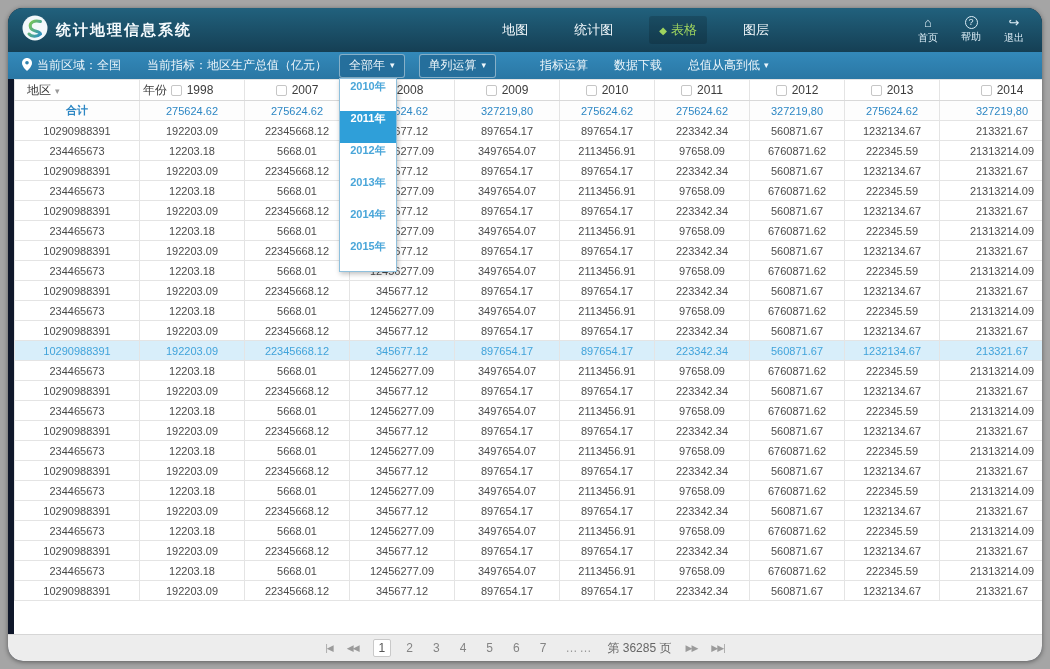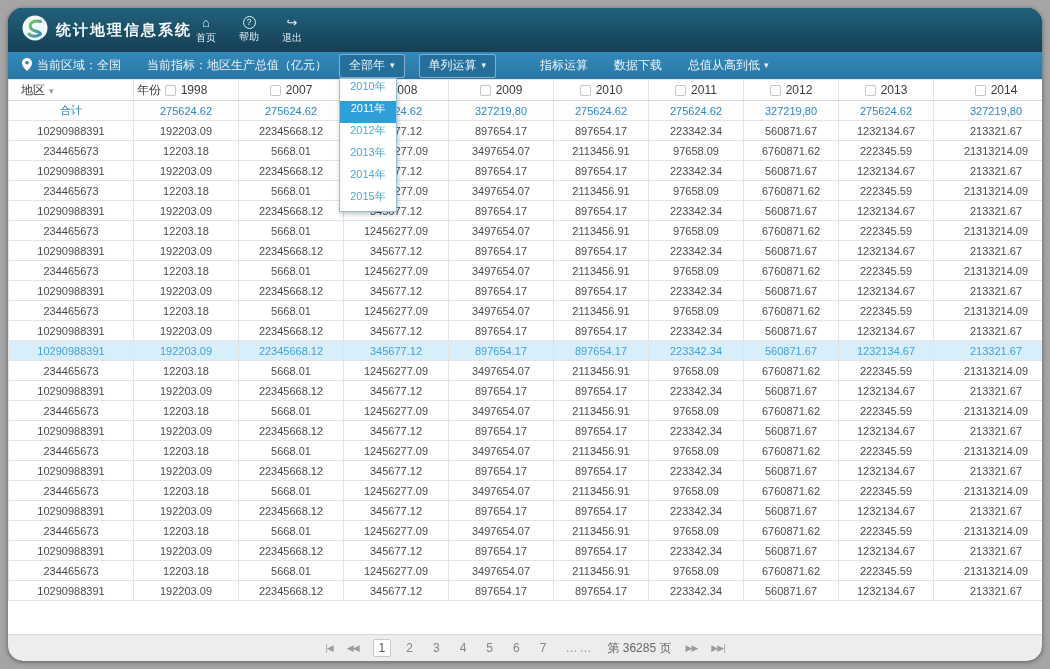--- a/index.html
+++ b/index.html
@@ -31,37 +31,37 @@
   .tb-btn{background:#256f9c;border:1px solid rgba(255,255,255,.45);color:#f0f8fc;border-radius:3px;
     padding:2px 9px 3px;font-size:12px;display:inline-flex;align-items:center;gap:5px;font-family:inherit;cursor:pointer;}
   .btn-gap{margin-right:44px;}
   .tb-link{font-size:12px;color:#eef6fb;cursor:pointer;margin-right:26px;display:inline-flex;align-items:center;gap:4px;}
   .tb-link.last{margin-right:6px;}
   .caret{font-size:9px;line-height:1;}
 
   
   .dropdown{position:absolute;left:0;top:24px;width:58px;background:#fff;border:1px solid #8fc0dc;
     box-shadow:1px 2px 5px rgba(0,0,0,.25);z-index:50;}
-  .dd-item{height:22px;line-height:15px;font-size:11px;color:#4aa6d9;text-align:center;cursor:pointer;white-space:nowrap;}
+  .dd-item{height:32px;line-height:15px;font-size:11px;color:#4aa6d9;text-align:center;cursor:pointer;white-space:nowrap;font-weight:bold;}
   .dd-item.selected{background:#2f9fd9;color:#fff;}
 
   
-  .table-area{flex:1;overflow:hidden;background:#fff;position:relative;}
+  .table-area{flex:1;overflow:hidden;background:#fff;position:relative;margin-left:6px;}
   table{width:100%;border-collapse:collapse;table-layout:fixed;}
   th,td{border:1px solid #e4e4e4;font-size:11px;text-align:center;height:20px;padding:0 2px;
     color:#4b4b4b;white-space:nowrap;overflow:hidden;}
   th{font-weight:normal;font-size:12px;color:#3c3c3c;height:21px;border-bottom:1px solid #d9d9d9;background:#fff;}
   .region-th{text-align:left;padding-left:12px;color:#333;cursor:pointer;}
   .region-th .caret{color:#999;margin-left:4px;}
   .first-year{position:relative;}
   .year-row-label{position:absolute;left:3px;top:50%;transform:translateY(-50%);font-size:12px;color:#3c3c3c;}
   .cb{display:inline-block;width:11px;height:11px;border:1px solid #c6c6c6;background:#fff;border-radius:2px;
     margin-right:5px;vertical-align:-2px;}
   .total-row td{color:#2d87c4;background:#fdfdfd;}
-  .total-row td:first-child{font-weight:normal;}
+  .total-row td:first-child{font-weight:bold;}
   tr.hl{background:#d8eefa;}
   tr.hl td{color:#41a3da;}
 
   
   .pager{height:27px;flex:0 0 27px;background:#ededed;border-top:1px solid #d6d6d6;border-radius:0 0 6px 6px;
     display:flex;align-items:center;justify-content:center;gap:14px;font-size:12px;color:#8a8a8a;}
   .pg-icon{font-size:9px;color:#9b9b9b;cursor:pointer;letter-spacing:-1px;}
   .pg-nums{display:inline-flex;gap:10px;align-items:center;}
   .page-num{font-size:12px;color:#848484;padding:1px 5px;cursor:pointer;}
   .page-num.current{background:#fff;border:1px solid #c9c9c9;border-radius:2px;color:#555;}
@@ -82,20 +82,35 @@
             <stop offset="0" stop-color="#7ec94f"></stop>
                 <stop offset="1" stop-color="#2b8fc4"></stop>
           </linearGradient>
             </defs>
           <circle cx="13" cy="13" r="12.5" fill="#f2f8fb"></circle>
           <path d="M18.5 6.5 C12 4.5, 7 8, 8.5 12.5 C10 17, 18 15.5, 18.5 19 C15 22.5, 9 21.5, 7 19" fill="none" stroke="url(#lg)" stroke-width="3" stroke-linecap="round"></path>
         </svg>
       </span>
       <span class="brand-title">统计地理信息系统</span>
     </div>
+    <nav class="mainnav" id="main-nav">
+        <div class="nav-item">
+          <span>地图</span>
+        </div>
+        <div class="nav-item">
+          <span>统计图</span>
+        </div>
+        <div class="nav-item active">
+          <span class="marker">◆</span>
+          <span>表格</span>
+        </div>
+        <div class="nav-item">
+          <span>图层</span>
+        </div>
+      </nav>
     <div class="topactions" id="top-actions">
         <div class="top-action">
           <span class="ta-icon">⌂</span>
           <span class="ta-label">首页</span>
         </div>
         <div class="top-action">
           <span class="ta-icon circle">?</span>
           <span class="ta-label">帮助</span>
         </div>
         <div class="top-action">

